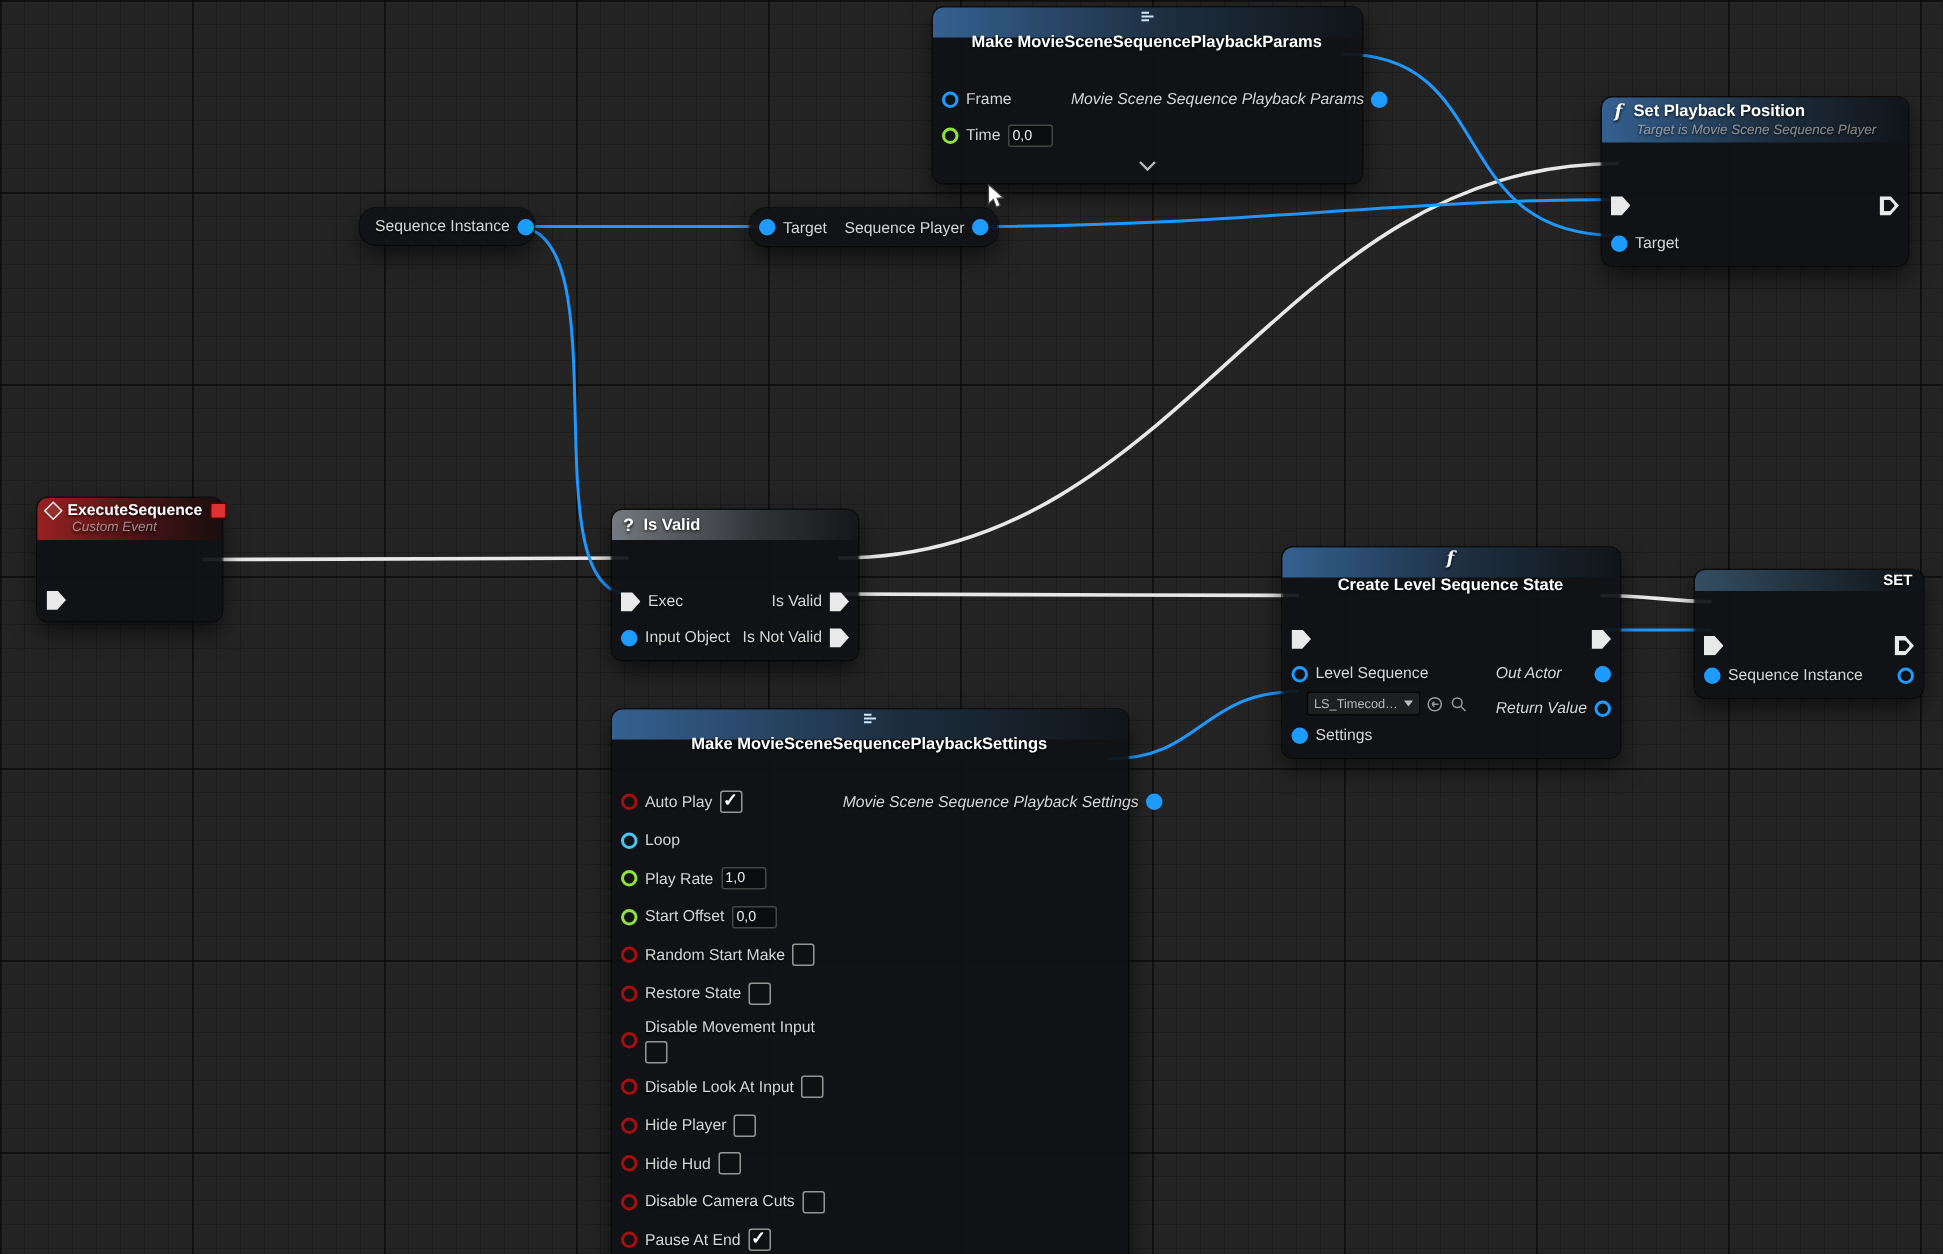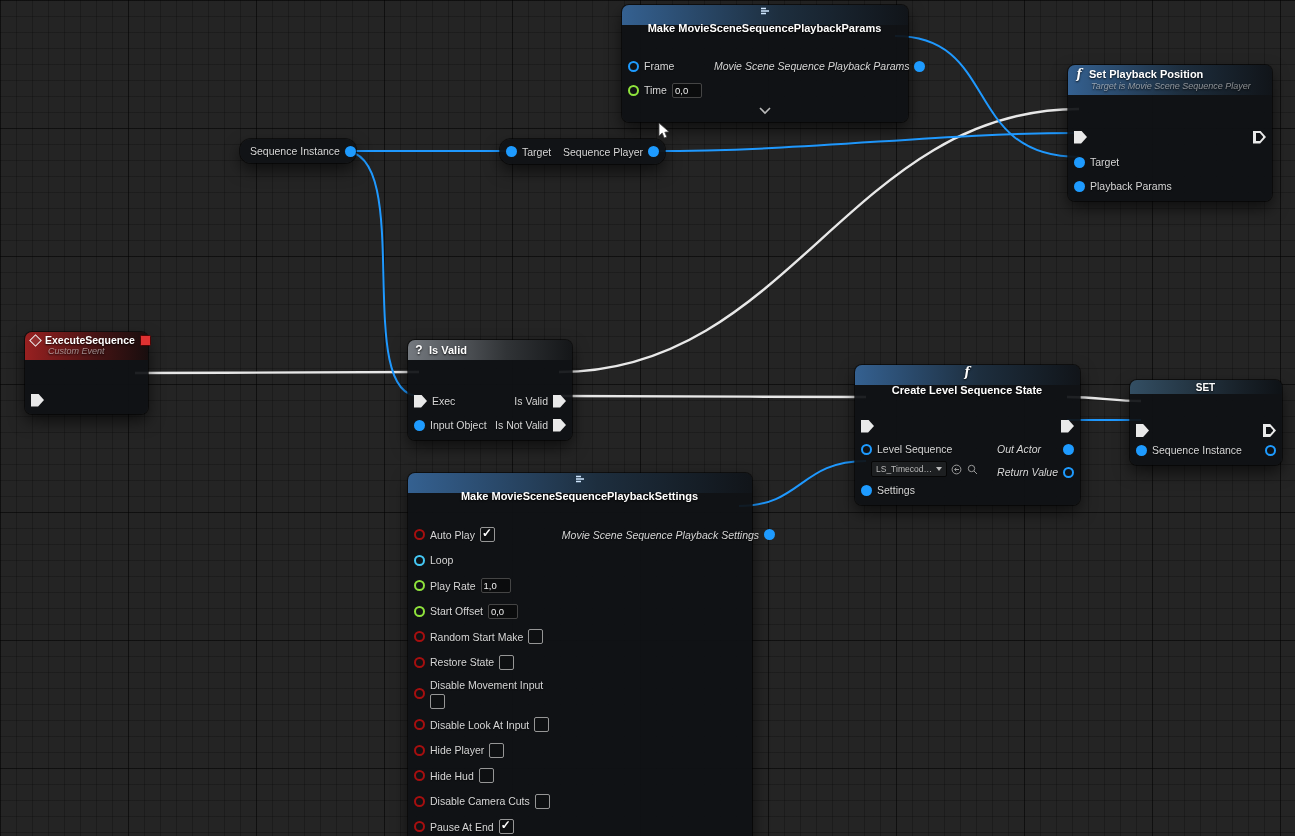--- a/index.html
+++ b/index.html
@@ -23,21 +23,21 @@
     color:#d6d6d6;font-size:10.5px;
   }
   .hdr{
     display:flex;align-items:center;gap:5px;padding:0 7px 0 6px;height:20px;
     border-radius:7px 7px 0 0;font-weight:700;font-size:11px;color:#fff;
     text-shadow:0 1px 2px rgba(0,0,0,.85);white-space:nowrap;
   }
   .hdr-2line{height:auto;flex-direction:column;align-items:stretch;gap:0;padding:2px 7px 3px 6px;}
   .hdr-title-row{display:flex;align-items:center;gap:5px;}
   .hdr-sub{font-style:italic;font-weight:400;font-size:9px;color:rgba(255,255,255,.5);margin-left:17px;line-height:11px;}
-  .hdr-center{justify-content:center;}
+  .hdr-center{justify-content:flex-end;}
   .g-blue{background:linear-gradient(90deg, rgba(54,100,150,.96), rgba(31,50,68,.88) 55%, rgba(17,21,26,.82));flex-direction:column;}
   .g-red{background:linear-gradient(90deg, rgba(158,33,33,.96), rgba(72,19,19,.9) 60%, rgba(26,13,13,.85));}
   .g-gray{background:linear-gradient(90deg, rgba(122,127,133,.95), rgba(52,55,58,.9) 60%, rgba(21,23,25,.85));}
   .g-steel{background:linear-gradient(90deg, rgba(53,82,104,.95), rgba(24,33,41,.9) 75%, rgba(14,18,22,.85));}
   .body{padding:1px 0 3px 0;margin-top:28px;}
   .row{display:flex;align-items:center;gap:5px;padding:0 6px;}
   .row.out{justify-content:space-between;font-style:italic;}
   .row.spread{justify-content:space-between;}
   .grp{display:flex;align-items:center;gap:5px;}
   .cols{display:flex;justify-content:space-between;align-items:flex-start;}
@@ -142,24 +142,20 @@
     </div>
     <div class="body">
       <div class="row spread" style="height:26px">
         <span class="pin exec"></span>
         <span class="pin exec hollow"></span>
       </div>
       <div class="row" style="height:24px">
         <span class="pin circ filled blue"></span>
         <span class="lbl">Target</span>
       </div>
-      <div class="row" style="height:24px">
-        <span class="pin circ filled blue"></span>
-        <span class="lbl">Playback Params</span>
-      </div>
     </div>
   </div>
 
   <div class="node getter" style="left:240px;top:139px;width:116px;">
     <div class="row" style="height:24px;padding:0 5px 0 10px;">
       <span class="lbl mini-lbl">Sequence Instance</span>
       <span class="pin circ filled blue" style="margin-left:auto"></span>
     </div>
   </div>
 

